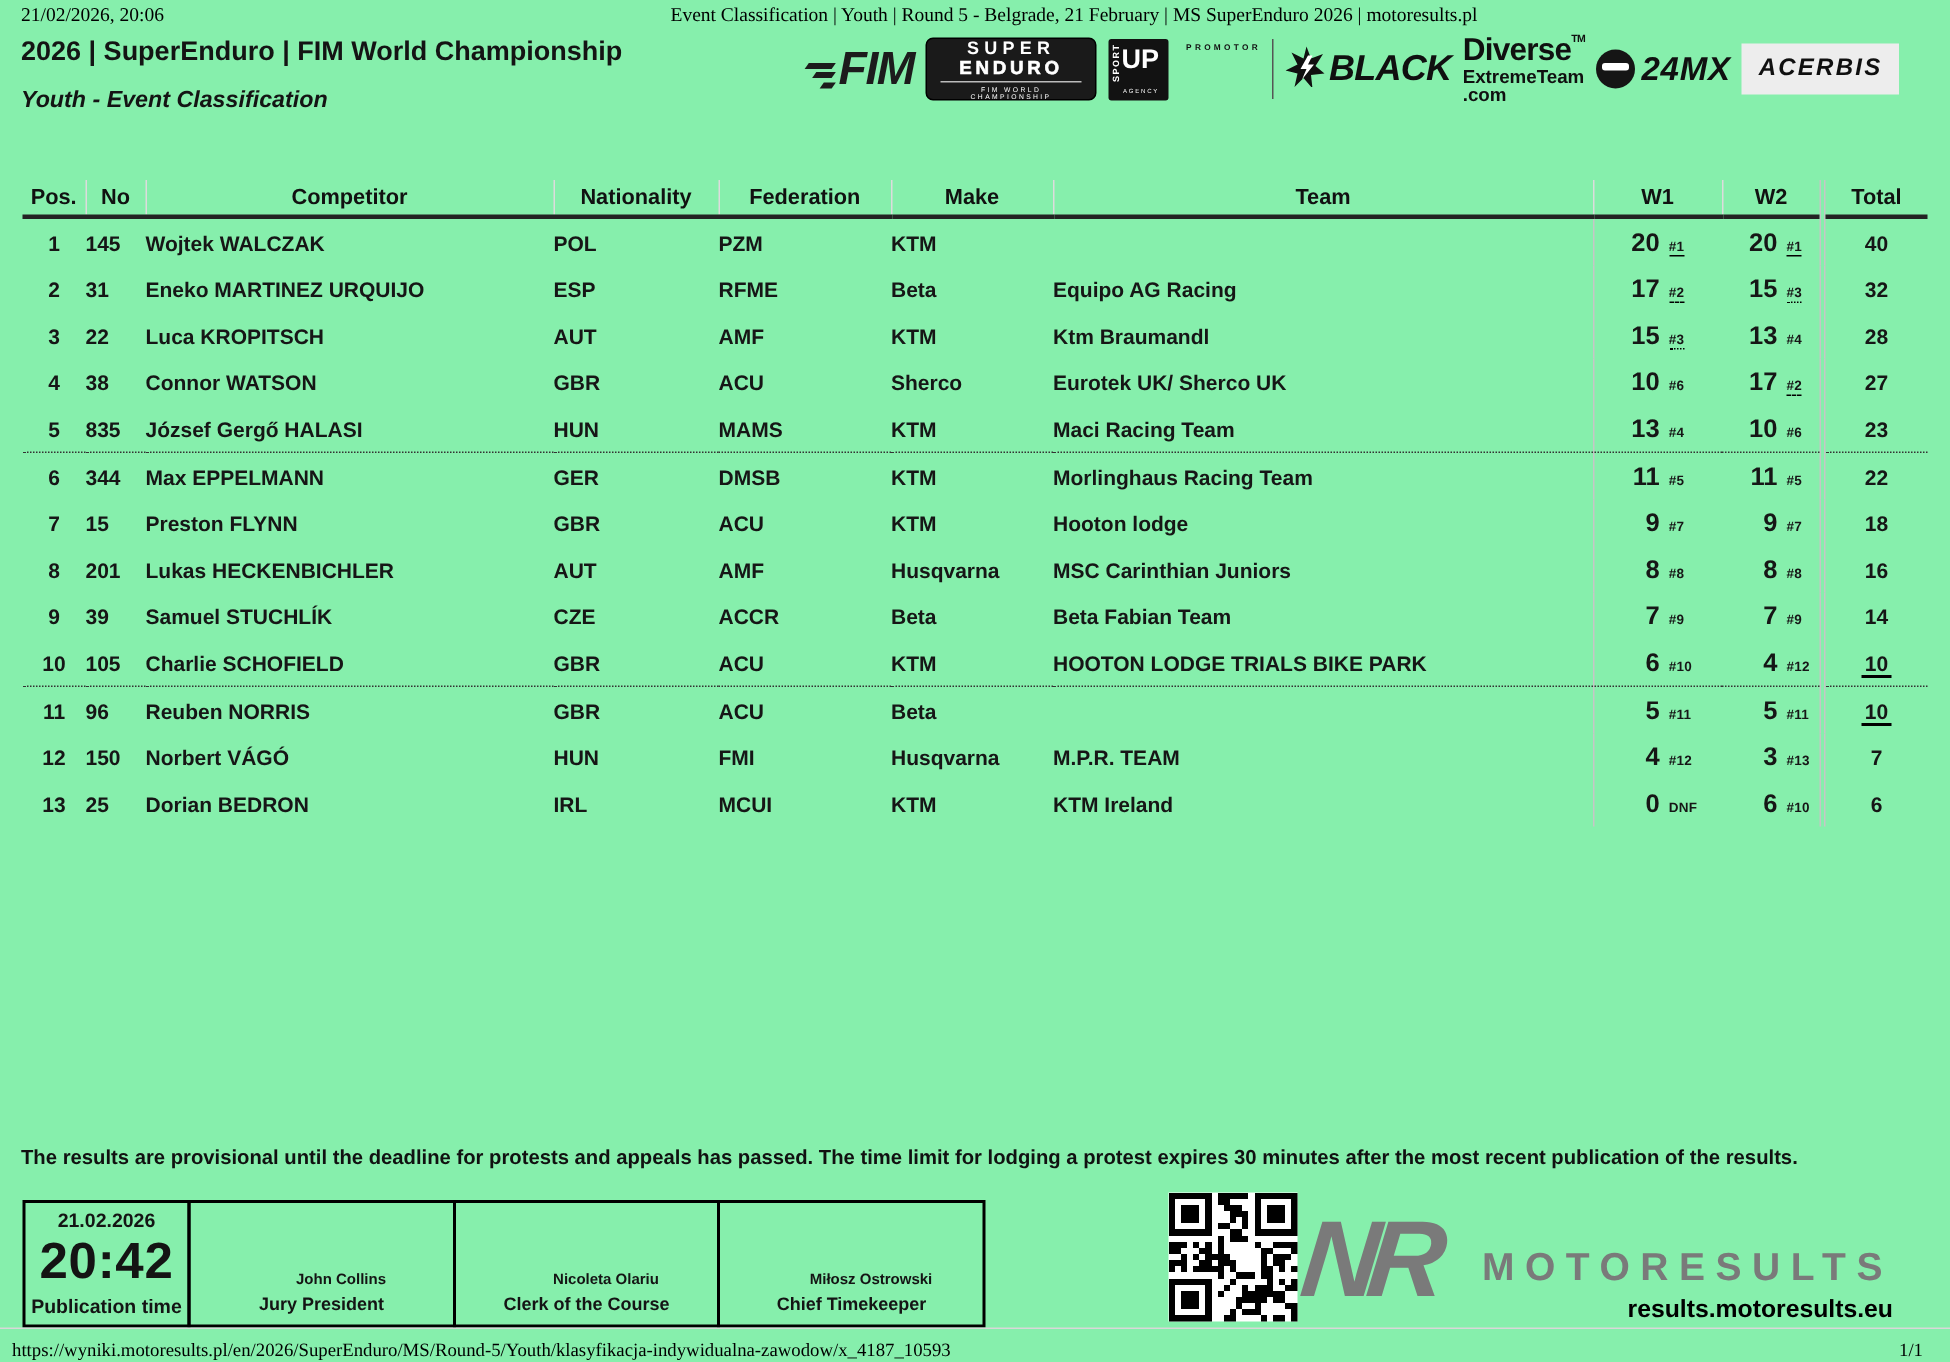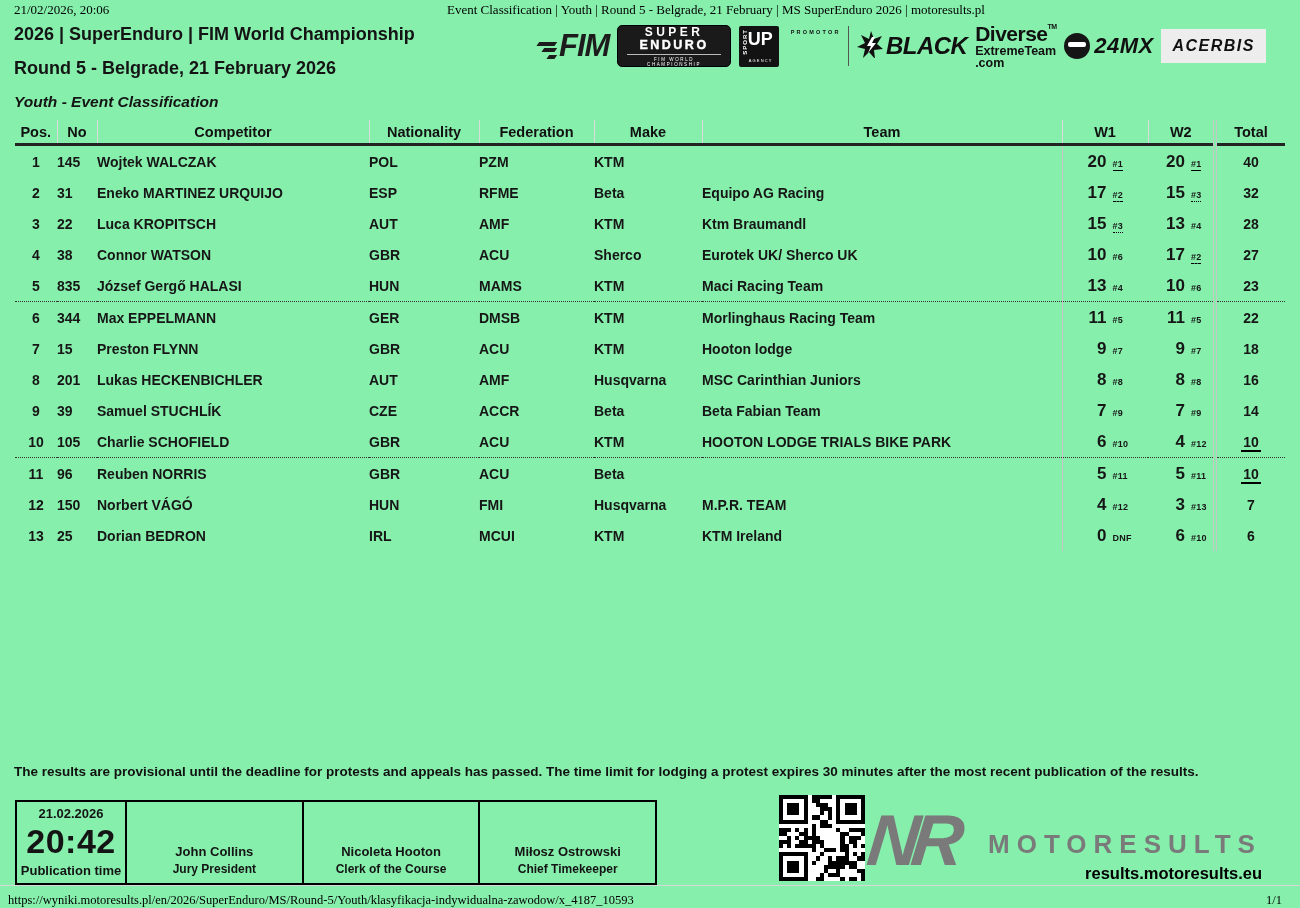--- a/index.html
+++ b/index.html
@@ -98,21 +98,21 @@
   
   .provisional{position:absolute;left:14px;top:764px;font-size:13.5px;font-weight:600;color:#111;width:1272px;}
 
   
   .bottom-boxes{position:absolute;left:15px;top:800px;width:642px;height:85px;display:flex;}
   .pub-box{width:108px;flex:none;border:2px solid #000;position:relative;text-align:center;}
   .pub-date{position:absolute;top:4px;left:0;width:100%;font-size:13px;font-weight:600;}
   .pub-time{position:absolute;top:20px;left:0;width:100%;font-size:34px;font-weight:800;letter-spacing:0.5px;}
   .pub-label{position:absolute;bottom:5px;left:0;width:100%;font-size:13px;font-weight:700;}
   .sig-box{flex:1;border:2px solid #000;margin-left:-2px;position:relative;text-align:center;}
-  .sig-name{position:absolute;bottom:24px;left:0;width:100%;font-size:13px;font-weight:800;}
+  .sig-name{position:absolute;bottom:24px;left:0;width:100%;font-size:10px;font-weight:800;padding-left:13px;}
   .sig-role{position:absolute;bottom:7px;left:0;width:100%;font-size:12px;font-weight:600;}
 
   
   .qr{position:absolute;left:779px;top:795px;width:86px;height:86px;background:#fff;}
   .qr svg{width:86px;height:86px;display:block;}
   .nr-mark{position:absolute;left:868px;top:798px;font-size:72px;font-weight:800;font-style:italic;
            letter-spacing:-8px;color:#7a7a7a;transform:skewX(-6deg);line-height:84px;}
   .brand-word{position:absolute;left:988px;top:829px;width:278px;font-size:26px;font-weight:800;
               letter-spacing:7px;color:#7a7a7a;white-space:nowrap;}
   .brand-site{position:absolute;right:38px;top:864px;font-size:16.5px;font-weight:800;color:#000;}
@@ -122,21 +122,20 @@
 
 <div class="page">
 
   <div class="print-header serif">
     <span class="print-date">21/02/2026, 20:06</span>
     <span class="print-title">Event Classification | Youth | Round 5 - Belgrade, 21 February | MS SuperEnduro 2026 | motoresults.pl</span>
   </div>
 
   <div class="event-header">
     <div class="eh1">2026 | SuperEnduro | FIM World Championship</div>
-    <div class="eh2">Round 5 - Belgrade, 21 February 2026</div>
     <div class="eh3">Youth - Event Classification</div>
   </div>
 
   <div class="sponsors">
     <div class="fim-logo">
       <span class="fim-lines">
           <i></i>
           <i></i>
           <i></i>
         </span>
@@ -516,21 +515,21 @@
       <div class="pub-time">20:42</div>
       <div class="pub-label">Publication time</div>
     </div>
 
     <div class="sig-box">
       <div class="sig-name">John Collins</div>
       <div class="sig-role">Jury President</div>
     </div>
 
     <div class="sig-box">
-      <div class="sig-name">Nicoleta Hooton</div>
+      <div class="sig-name">Nicoleta Olariu</div>
       <div class="sig-role">Clerk of the Course</div>
     </div>
 
     <div class="sig-box">
       <div class="sig-name">Miłosz Ostrowski</div>
       <div class="sig-role">Chief Timekeeper</div>
     </div>
   </div>
 
   <div class="qr">

